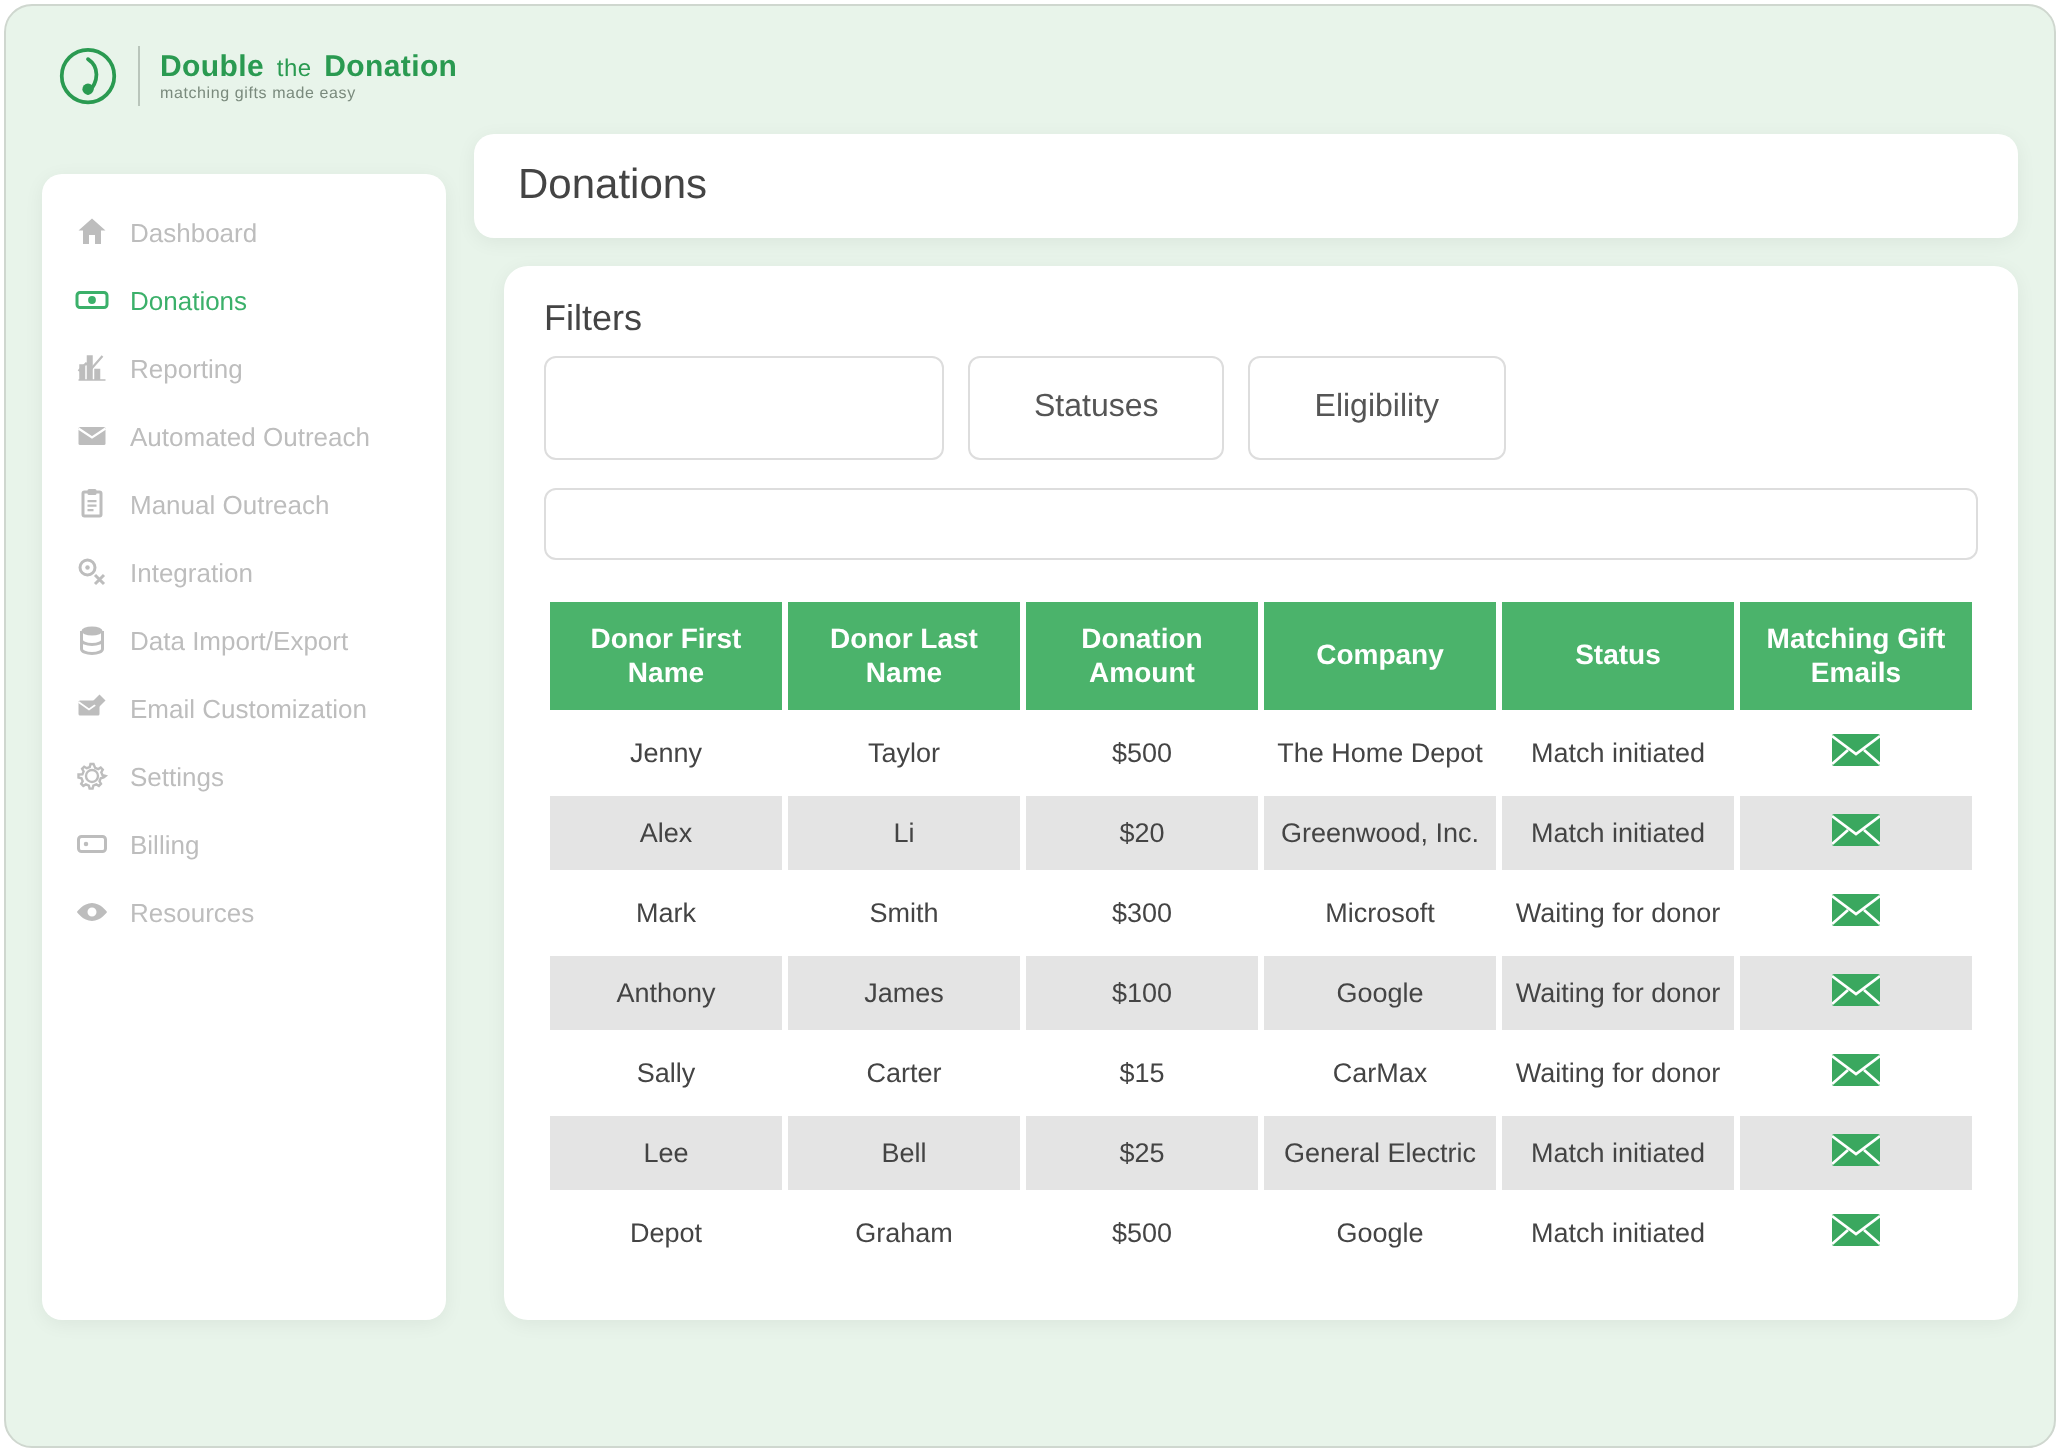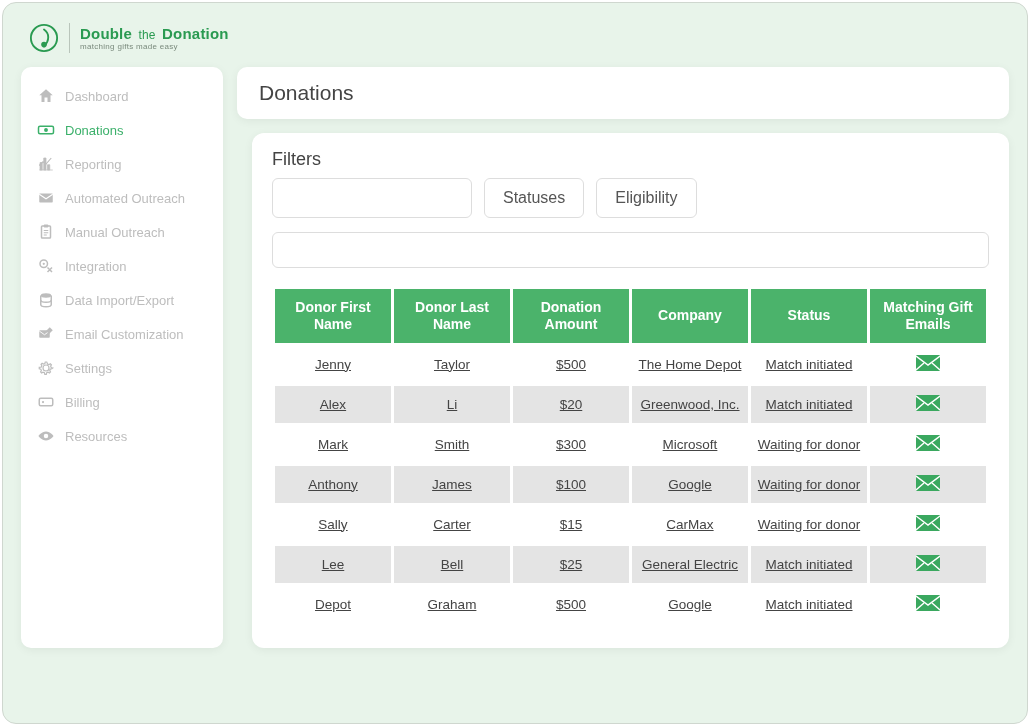--- a/index.html
+++ b/index.html
@@ -42,20 +42,21 @@
   display: flex;
   gap: 14px;
 }
 .sidebar {
   width: 202px;
   background: #fff;
   border-radius: 10px;
   box-shadow: 0 2px 10px rgba(0,0,0,0.06);
   padding: 12px 8px 18px 8px;
   flex-shrink: 0;
+  margin-top: 20px;
 }
 .side-item {
   display: flex;
   align-items: center;
   gap: 10px;
   padding: 8px 8px;
   color: #bdbdbd;
   font-size: 13px;
   cursor: pointer;
   border-radius: 6px;
@@ -92,24 +93,24 @@
   font-size: 18px; color: #444; margin-bottom: 8px;
 }
 .filters-row {
   display: flex;
   gap: 12px;
   margin-bottom: 14px;
 }
 .filter-box, .pill-btn {
   border: 1px solid #ddd;
   border-radius: 6px;
-  height: 40px;
+  height: 52px;
   font-size: 16px;
   color: #555;
-  padding: 0 18px;
+  padding: 0 32px;
   display:flex;align-items:center;justify-content:center;
   background:#fff;
 }
 .filter-box { width: 200px; }
 .pill-btn { cursor: pointer; }
 .search-input {
   width: 100%;
   height: 36px;
   border: 1px solid #ddd;
   border-radius: 6px;
@@ -131,21 +132,20 @@
   font-size: 14px;
   padding: 10px 6px;
   text-align: center;
   line-height: 1.2;
 }
 .dtable td {
   text-align: center;
   padding: 9px 4px;
   font-size: 13.5px;
   color: #444;
-  text-decoration: underline;
 }
 .dtable tbody tr:nth-child(even) td { background: #e4e4e4; }
 .dtable tbody tr:nth-child(odd) td { background: #fff; }
 .mail-icon {
   display:inline-flex;
   width: 24px; height: 16px;
 }
 .mail-icon svg { width: 24px; height: 16px; }
 </style>
 </head>

